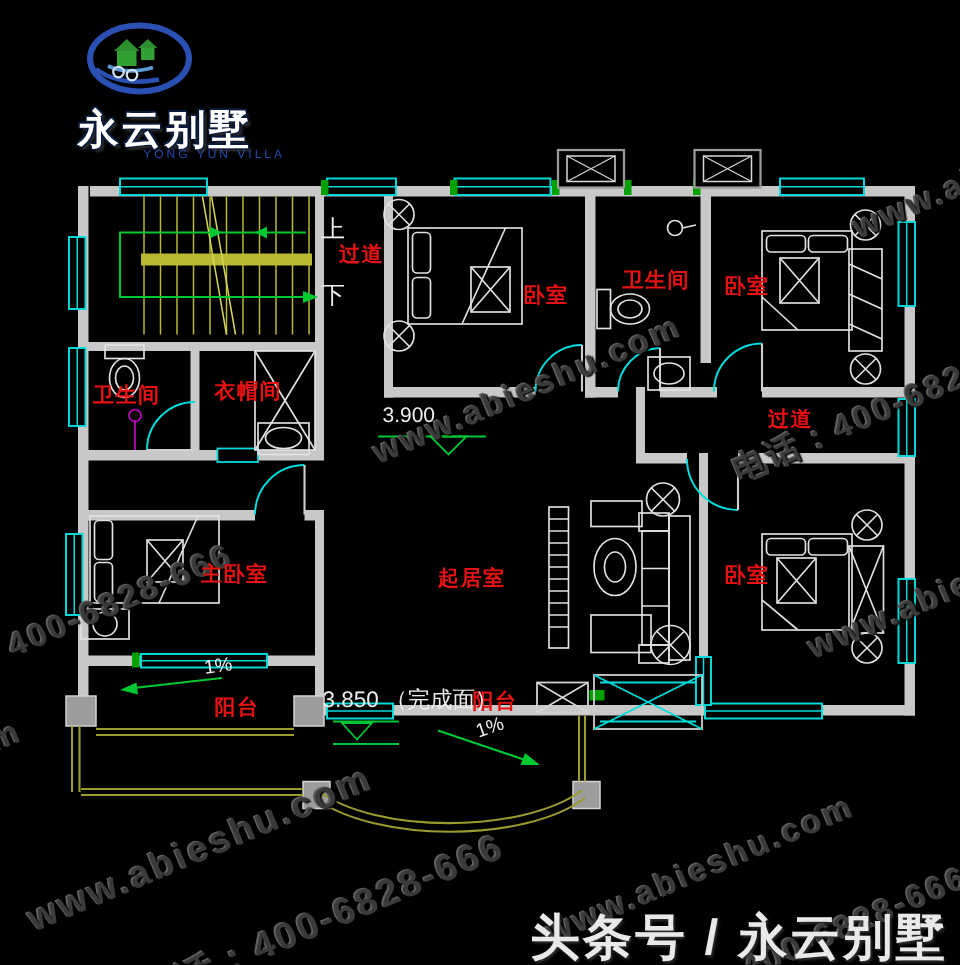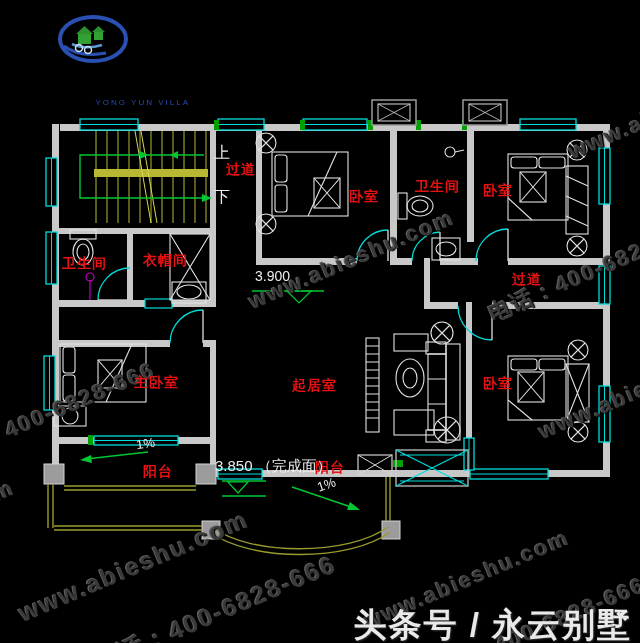--- a/index.html
+++ b/index.html
@@ -317,20 +317,21 @@
       <ellipse cx="63" cy="29" rx="33" ry="22" fill="none" stroke="#2a50b4" stroke-width="4"></ellipse>
       <path d="M34,36 Q50,48 76,43" fill="none" stroke="#2a50b4" stroke-width="3"></path>
       <path d="M48,24 h13 v10 h-13 z" fill="#33a033"></path>
       <path d="M46,24 l8.5,-8 l8.5,8 z" fill="#2d8f2d"></path>
       <path d="M64,22 h9 v8 h-9 z" fill="#33a033"></path>
       <path d="M62,22 l6.5,-6 l6.5,6 z" fill="#2d8f2d"></path>
       <path d="M42,34 Q55,40 72,35" fill="none" stroke="#5c9ad6" stroke-width="2.5"></path>
       <circle cx="49" cy="38" r="3.5" fill="none" stroke="#cfe2f5" stroke-width="1.5"></circle>
       <circle cx="58" cy="40" r="3.5" fill="none" stroke="#cfe2f5" stroke-width="1.5"></circle>
     </svg>
+    <div id="logo-brand">永云别墅</div>
     <div id="logo-en">YONG YUN VILLA</div>
   </div>
 
   <div id="footer">
     <div id="footer-text">头条号 / 永云别墅</div>
   </div>
 
 </div>
 
 </body></html>

